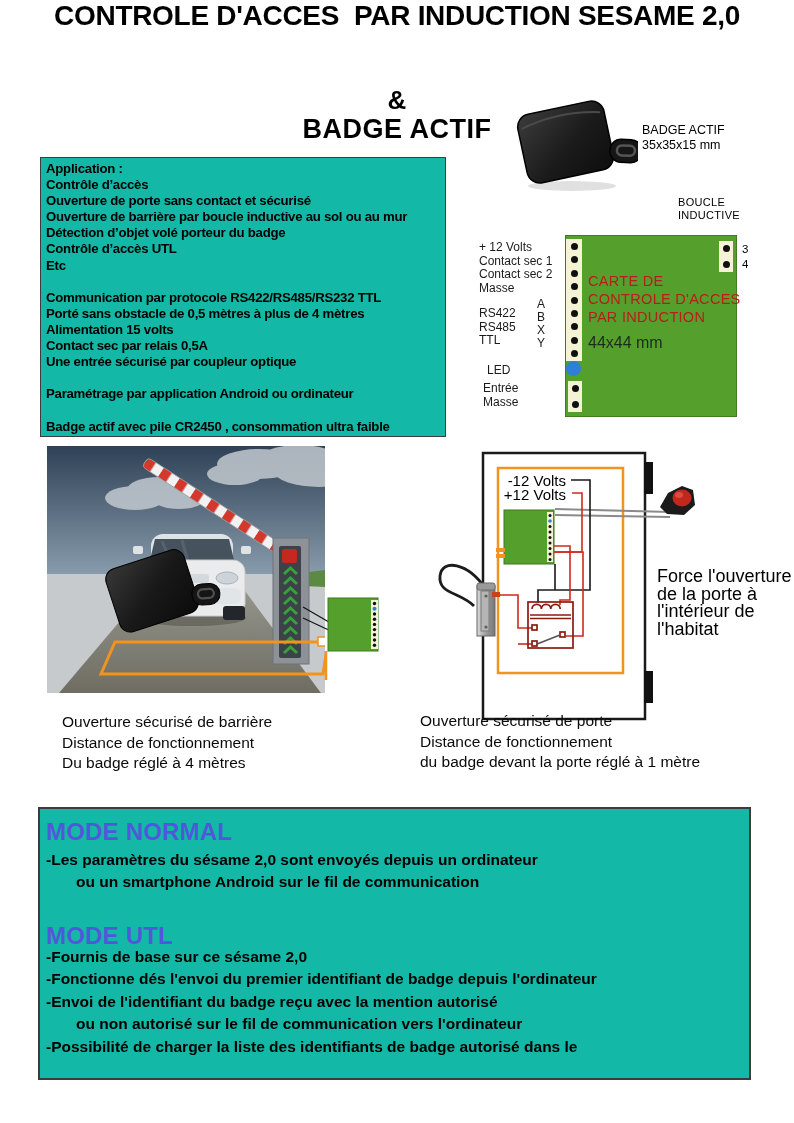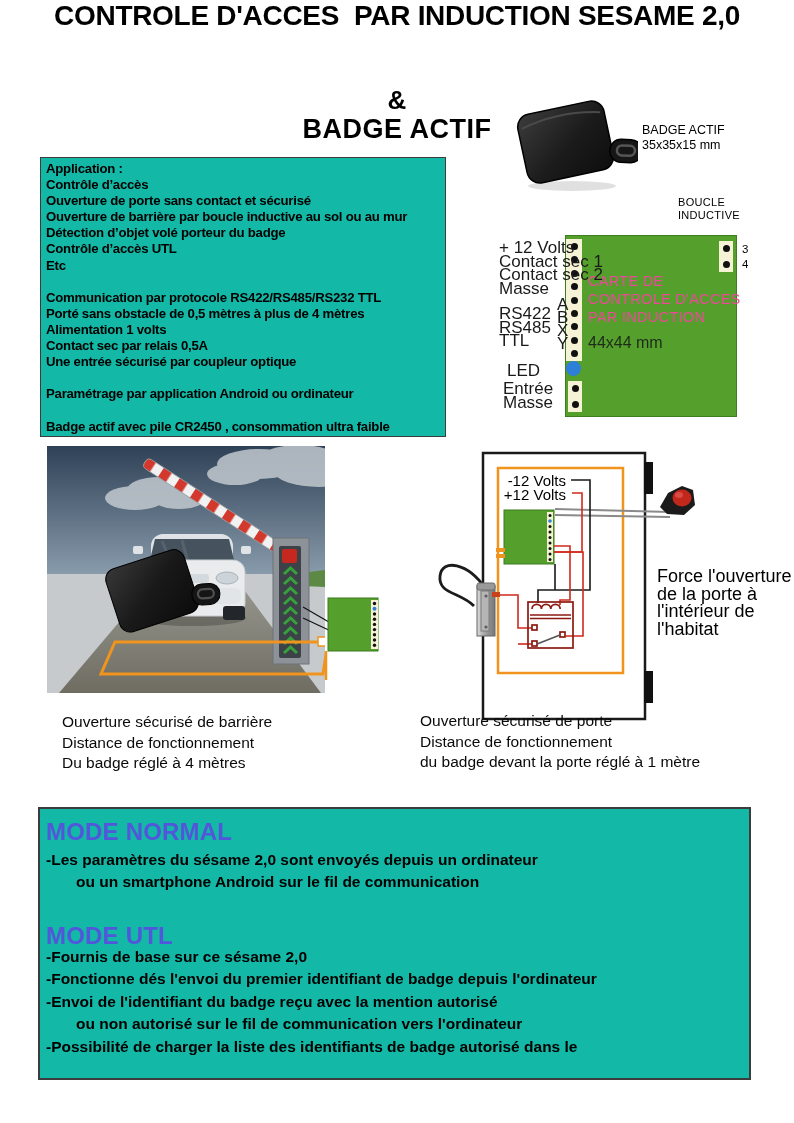--- a/index.html
+++ b/index.html
@@ -7,26 +7,26 @@
         font-family:"Liberation Sans",sans-serif;color:#000;overflow:hidden;}
   .abs{position:absolute;}
   .title1{left:0;top:52;width:794px;text-align:center;font-size:28px;font-weight:bold;white-space:pre;letter-spacing:-.3px;}
   .title2{left:0;top:85px;width:794px;text-align:center;font-size:26px;font-weight:bold;}
   .title3{left:0;top:114px;width:794px;text-align:center;font-size:27px;font-weight:bold;letter-spacing:.5px;}
   .bluebox{background:#14b8a6;border:1.5px solid #3c3c3c;}
   .appbox{left:40px;top:157px;width:394px;height:272px;padding:3px 5px;font-size:13.2px;font-weight:bold;letter-spacing:-.25px;}
   .appline{min-height:16.1px;line-height:16.1px;white-space:pre;}
   .badgelabel{left:642px;top:123px;font-size:12.5px;line-height:15px;}
   .boucle{left:678px;top:196px;font-size:11px;line-height:12.5px;letter-spacing:.3px;}
-  .blabel{font-size:17px;line-height:13.5px;color:#1a1a1a;margin-left:20px;}
+  .blabel{font-size:12px;line-height:13.5px;color:#1a1a1a;}
   .board{left:565px;top:235px;width:172px;height:182px;background:#55a02c;border:1px solid #3f7d20;box-sizing:border-box;}
   .strip{background:#f6f2d5;display:flex;flex-direction:column;align-items:center;justify-content:space-between;box-sizing:border-box;}
   .strip i{display:block;width:7px;height:7px;border-radius:50%;background:#101010;}
   .led{left:566px;top:361px;width:15px;height:15px;border-radius:50%;background:#2d7fd8;}
-  .boardname{left:588px;top:272px;font-size:14.5px;line-height:18px;color:#ec4899;letter-spacing:.3px;}
+  .boardname{left:588px;top:272px;font-size:14.5px;line-height:18px;color:#b91c1c;letter-spacing:.3px;}
   .boardsize{left:588px;top:334px;font-size:16px;color:#1e2b1a;}
   .caption{font-size:15.5px;line-height:20.5px;color:#0a0a0a;}
   .modesbox{left:38px;top:807px;width:701px;height:269px;border:2px solid #3c3c3c;padding:0 0 0 8px;}
   .modehead{font-size:24px;font-weight:bold;color:#5156db;letter-spacing:.2px;}
   .modeline{font-size:15.5px;font-weight:bold;line-height:22.4px;min-height:22.4px;}
   .ind{padding-left:30px;}
   .voltlabels{left:498px;top:474px;width:68px;text-align:right;font-size:15px;line-height:13.5px;}
   .doornote{left:657px;top:560px;font-size:18px;line-height:17.5px;margin-top:8px;}
   .pinnum{left:742px;font-size:11.5px;}
   svg{display:block;}
@@ -67,21 +67,21 @@
     <div class="appline">Application :</div>
     <div class="appline">Contrôle d’accès</div>
     <div class="appline">Ouverture de porte sans contact et sécurisé</div>
     <div class="appline">Ouverture de barrière par boucle inductive au sol ou au mur</div>
     <div class="appline">Détection d’objet volé porteur du badge</div>
     <div class="appline">Contrôle d’accès UTL</div>
     <div class="appline">Etc</div>
     <div class="appline"></div>
     <div class="appline">Communication par protocole RS422/RS485/RS232 TTL</div>
     <div class="appline">Porté sans obstacle de 0,5 mètres à plus de 4 mètres</div>
-    <div class="appline">Alimentation 1 volts</div>
+    <div class="appline">Alimentation 15 volts</div>
     <div class="appline">Contact sec par relais 0,5A</div>
     <div class="appline">Une entrée sécurisé par coupleur optique</div>
     <div class="appline"></div>
     <div class="appline">Paramétrage par application Android ou ordinateur</div>
     <div class="appline"></div>
     <div class="appline">Badge actif avec pile CR2450 , consommation ultra faible</div>
   </div>
 
   <div class="abs boucle">
     <div>BOUCLE</div>

